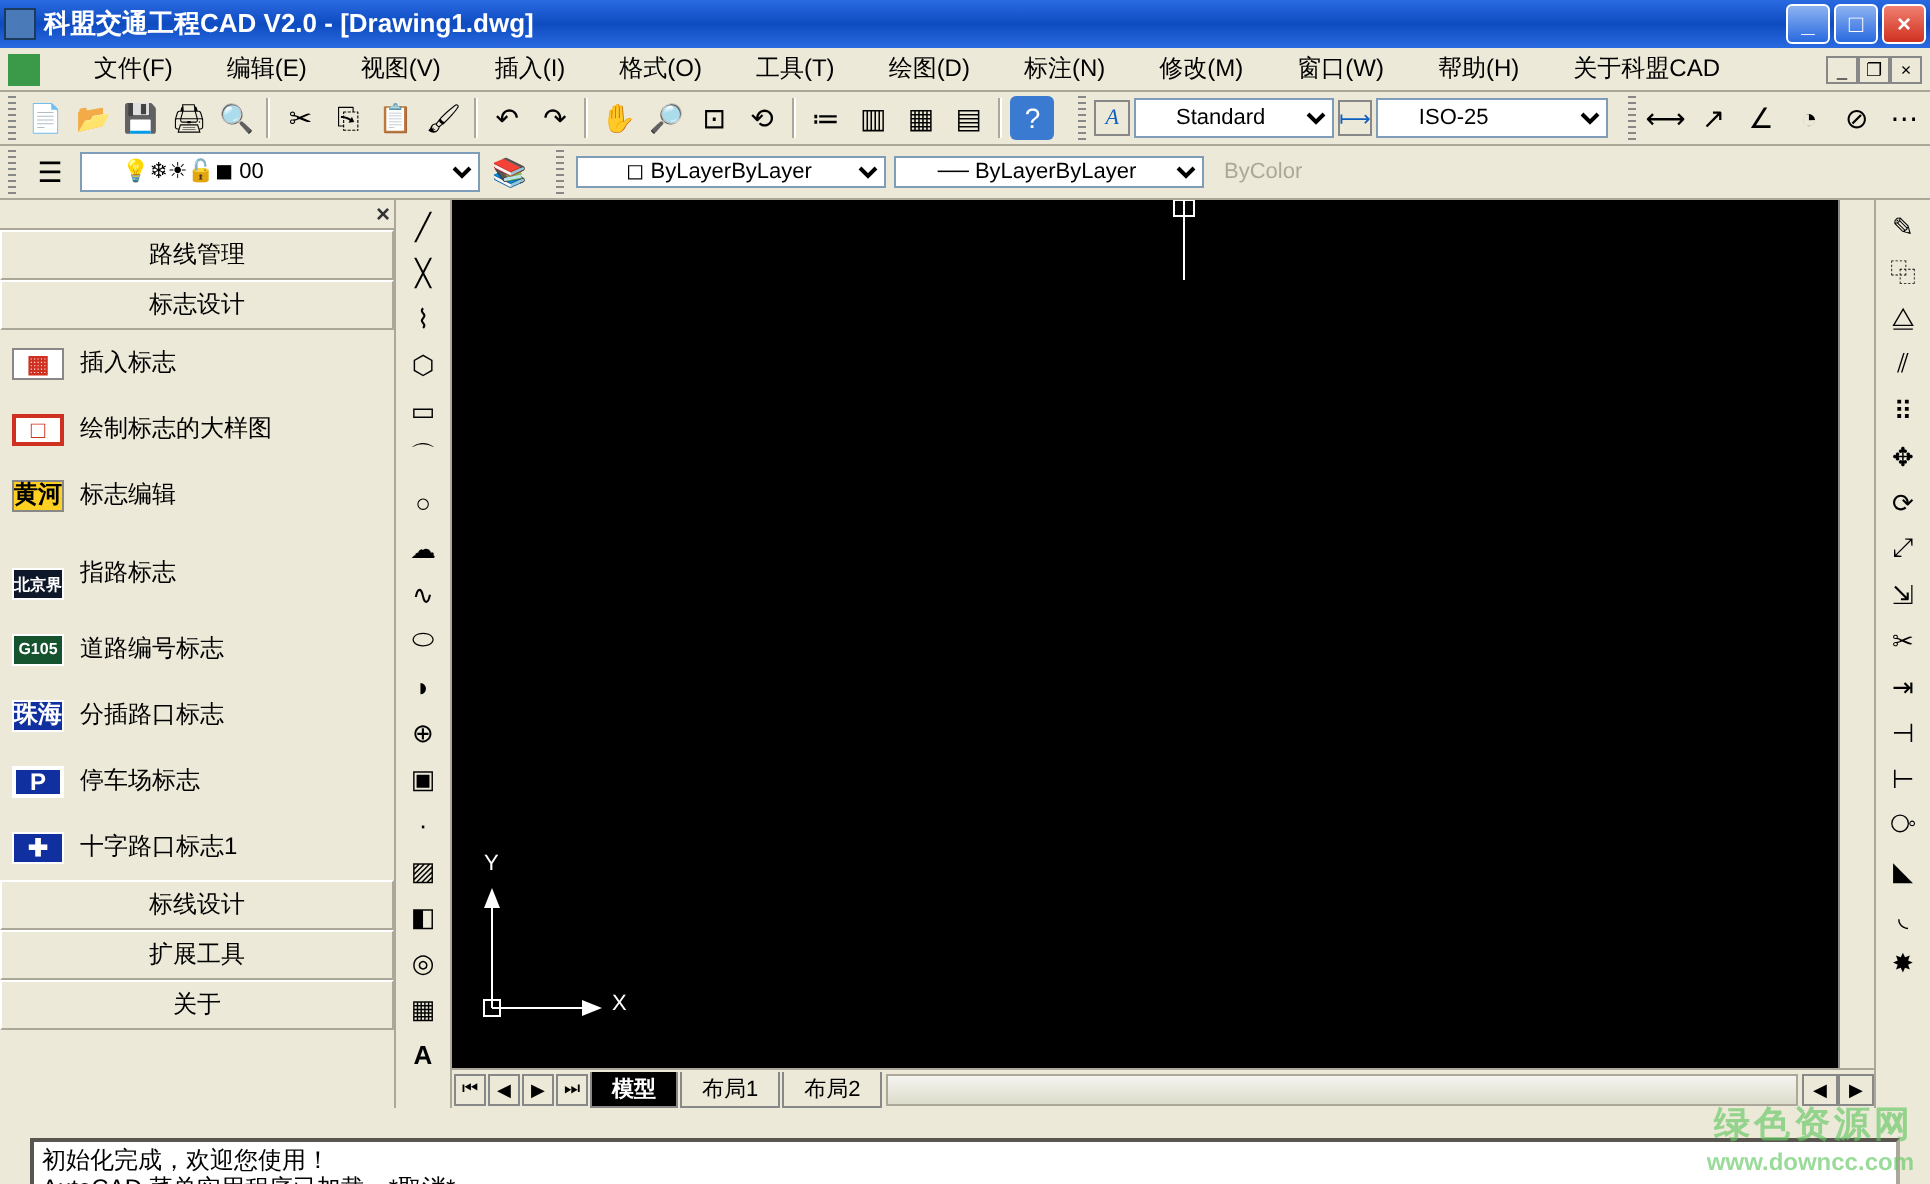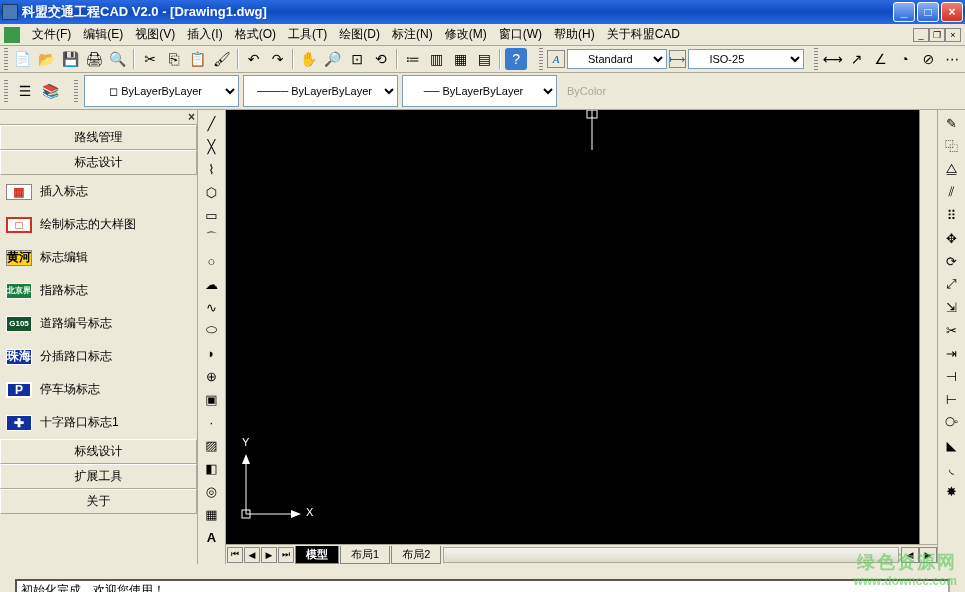--- a/index.html
+++ b/index.html
@@ -7,38 +7,38 @@
 
 
 .titlebar { background: linear-gradient(to bottom, #2a6ae0 0%, #0e4bc1 50%, #2a6ae0 100%); height: 24px; display: flex; align-items: center; padding: 0 2px; color: white; font-weight: bold; font-size: 13px; }
 .titlebar .icon-app { width: 16px; height: 16px; background: #4a7ab8; margin-right: 4px; border: 1px solid #1a3a60; }
 .titlebar .spacer { flex: 1; }
 .win-btn { width: 22px; height: 20px; margin-left: 2px; border: 1px solid #fff; border-radius: 3px; display: flex; align-items: center; justify-content: center; font-family: Arial; font-size: 12px; font-weight: bold; cursor: default; }
 .win-min, .win-max { background: linear-gradient(to bottom, #8db2f0, #2a6ae0); color: white; }
 .win-close { background: linear-gradient(to bottom, #f08070, #d03020); color: white; }
 
 
-.menubar { background: #ece9d8; height: 22px; display: flex; align-items: center; padding: 0 4px; border-bottom: 1px solid #aca899; }
+.menubar { background: #ece9d8; height: 22px; display: flex; align-items: center; padding: 0 4px; border-bottom: 1px solid #aca899; gap: 15px; }
 .menubar .app-icon { width: 16px; height: 16px; background: #3a9a4a; margin-right: 6px; }
 .menu-item { padding: 2px 6px; cursor: default; }
 .mdi-btns { margin-left: auto; display: flex; gap: 0; }
 .mdi-btn { width: 16px; height: 14px; border: 1px solid #888; background: #ece9d8; font-size: 9px; display: flex; align-items: center; justify-content: center; cursor: default; }
 
 
 .toolbar-row { background: #ece9d8; padding: 2px; display: flex; align-items: center; gap: 2px; border-bottom: 1px solid #aca899; flex-wrap: nowrap; }
 .tbtn { width: 22px; height: 22px; border: 1px solid transparent; display: flex; align-items: center; justify-content: center; cursor: default; font-size: 14px; }
 .tsep { width: 2px; height: 20px; border-left: 1px solid #aca899; border-right: 1px solid #fff; margin: 0 2px; }
 .tgrip { width: 4px; height: 22px; background: repeating-linear-gradient(to bottom, #888 0, #888 1px, transparent 1px, transparent 3px); margin: 0 2px; }
 .tcombo { height: 20px; border: 1px solid #7f9db9; background: white; font-size: 11px; padding: 0 16px; }
 .tcombo.layer { width: 200px; }
 .style-icon { width: 18px; height: 18px; border: 1px solid #888; display: inline-flex; align-items: center; justify-content: center; font-size: 11px; }
 
 
 .props-row { background: #ece9d8; padding: 2px; display: flex; align-items: center; gap: 4px; border-bottom: 1px solid #aca899; }
-.props-combo { height: 32px; border: 1px solid #7f9db9; background: white; font-size: 11px; flex: 1; min-width: 100px; max-width: 155px; text-align: center; }
+.props-combo { height: 16px; border: 1px solid #7f9db9; background: white; font-size: 11px; flex: 1; min-width: 100px; max-width: 155px; text-align: center; }
 .bycolor { color: #aca899; padding: 0 6px; font-size: 11px; }
 
 
 .main-area { display: flex; height: calc(592px - 24px - 22px - 28px - 26px - 38px); }
 
 
 .left-panel { width: 198px; background: #ece9d8; border-right: 1px solid #aca899; position: relative; }
 .panel-close { text-align: right; padding-right: 2px; font-size: 12px; cursor: default; color: #333; font-weight: bold; border-bottom: 1px solid #aca899; line-height: 14px; }
 .panel-btn { width: 100%; padding: 3px 0; text-align: center; background: #ece9d8; border-top: 1px solid #fff; border-left: 1px solid #fff; border-bottom: 1px solid #aca899; border-right: 1px solid #aca899; cursor: default; font-size: 12px; }
 .panel-item { display: flex; align-items: center; padding: 8px 6px; cursor: default; }
@@ -152,28 +152,28 @@
   <span class="tbtn">↗</span>
   <span class="tbtn">∠</span>
   <span class="tbtn">◔</span>
   <span class="tbtn">⊘</span>
   <span class="tbtn">⋯</span>
 </div>
 
 <div class="props-row">
   <span class="tgrip"></span>
   <span class="tbtn">☰</span>
+  <select class="tcombo layer">
+    <option>💡❄☀🔓◼ <span>0</span>0</option>
+  </select>
   <span class="tbtn">📚</span>
 
   <span class="tgrip" style="margin-left:8px"></span>
   <select class="props-combo">
     <option>◻ <span>ByLayer</span>ByLayer</option>
-  </select>
-  <select class="props-combo">
-    <option>──── <span>ByLayer</span>ByLayer</option>
   </select>
   <select class="props-combo">
     <option>── <span>ByLayer</span>ByLayer</option>
   </select>
   <span class="bycolor">ByColor</span>
 </div>
 
 <div class="main-area">
 
   <div class="left-panel">
@@ -187,21 +187,21 @@
         </div>
         <div class="panel-item">
           <span class="pi-icon" style="background: rgb(255, 255, 255); border: 2px solid rgb(208, 48, 32); color: rgb(208, 48, 32); font-size: 12px;">□</span>
           <span>绘制标志的大样图</span>
         </div>
         <div class="panel-item">
           <span class="pi-icon" style="background: rgb(255, 208, 32); border: 1px solid rgb(136, 136, 136); color: rgb(0, 0, 0); font-size: 12px;">黄河</span>
           <span>标志编辑</span>
         </div>
         <div class="panel-item">
-          <span class="pi-icon" style="background: #15803d; border: 1px solid rgb(255, 255, 255); color: rgb(255, 255, 255); font-size: 8px;">北京界</span>
+          <span class="pi-icon" style="background: #0f172a; border: 1px solid rgb(255, 255, 255); color: rgb(255, 255, 255); font-size: 8px; margin-top: 12px;">北京界</span>
           <span>指路标志</span>
         </div>
         <div class="panel-item">
           <span class="pi-icon" style="background: #14532d; border: 1px solid rgb(255, 255, 255); color: rgb(255, 255, 255); font-size: 8px;">G105</span>
           <span>道路编号标志</span>
         </div>
         <div class="panel-item">
           <span class="pi-icon" style="background: rgb(16, 48, 160); border: 1px solid rgb(255, 255, 255); color: rgb(255, 255, 255); font-size: 12px;">珠海</span>
           <span>分插路口标志</span>
         </div>

